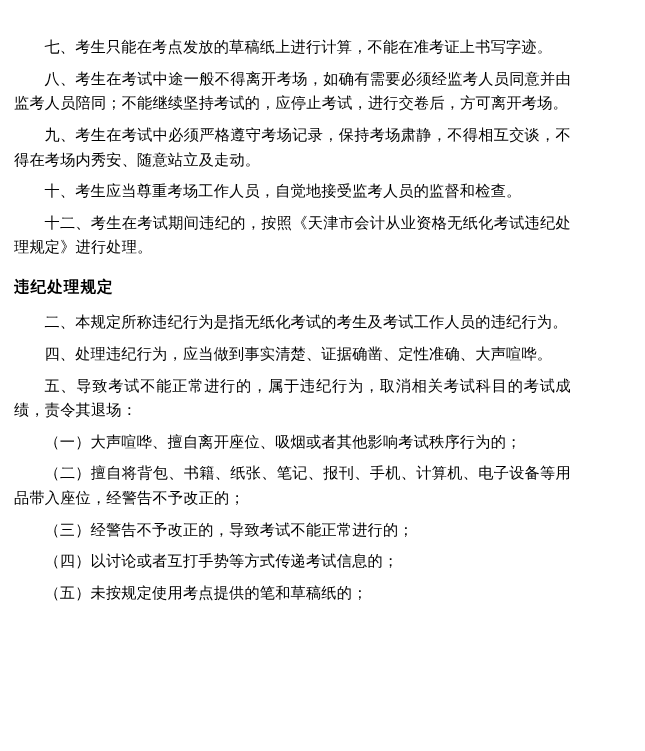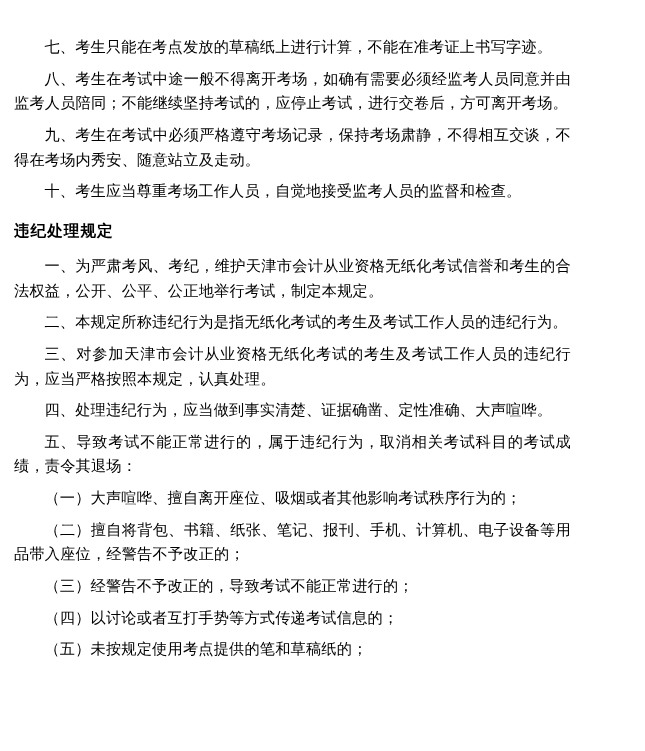--- a/index.html
+++ b/index.html
@@ -44,26 +44,25 @@
 </style>
 </head>
 <body>
 
 <div id="page">
 
   <p class="para">七、考生只能在考点发放的草稿纸上进行计算，不能在准考证上书写字迹。</p>
   <p class="para">八、考生在考试中途一般不得离开考场，如确有需要必须经监考人员同意并由监考人员陪同；不能继续坚持考试的，应停止考试，进行交卷后，方可离开考场。</p>
   <p class="para">九、考生在考试中必须严格遵守考场记录，保持考场肃静，不得相互交谈，不得在考场内秀安、随意站立及走动。</p>
   <p class="para">十、考生应当尊重考场工作人员，自觉地接受监考人员的监督和检查。</p>
+  <p class="para">十二、考生在考试期间违纪的，按照《天津市会计从业资格无纸化考试违纪处理规定》进行处理。</p>
 
   <p class="para heading">违纪处理规定</p>
 
-  <p class="para">一、为严肃考风、考纪，维护天津市会计从业资格无纸化考试信誉和考生的合法权益，公开、公平、公正地举行考试，制定本规定。</p>
   <p class="para">二、本规定所称违纪行为是指无纸化考试的考生及考试工作人员的违纪行为。</p>
-  <p class="para">三、对参加天津市会计从业资格无纸化考试的考生及考试工作人员的违纪行为，应当严格按照本规定，认真处理。</p>
   <p class="para">四、处理违纪行为，应当做到事实清楚、证据确凿、定性准确、大声喧哗。</p>
   <p class="para">五、导致考试不能正常进行的，属于违纪行为，取消相关考试科目的考试成绩，责令其退场：</p>
 
   <p class="para sub">（一）大声喧哗、擅自离开座位、吸烟或者其他影响考试秩序行为的；</p>
   <p class="para sub">（二）擅自将背包、书籍、纸张、笔记、报刊、手机、计算机、电子设备等用品带入座位，经警告不予改正的；</p>
   <p class="para sub">（三）经警告不予改正的，导致考试不能正常进行的；</p>
   <p class="para sub">（四）以讨论或者互打手势等方式传递考试信息的；</p>
   <p class="para sub">（五）未按规定使用考点提供的笔和草稿纸的；</p>
 
 </div>

